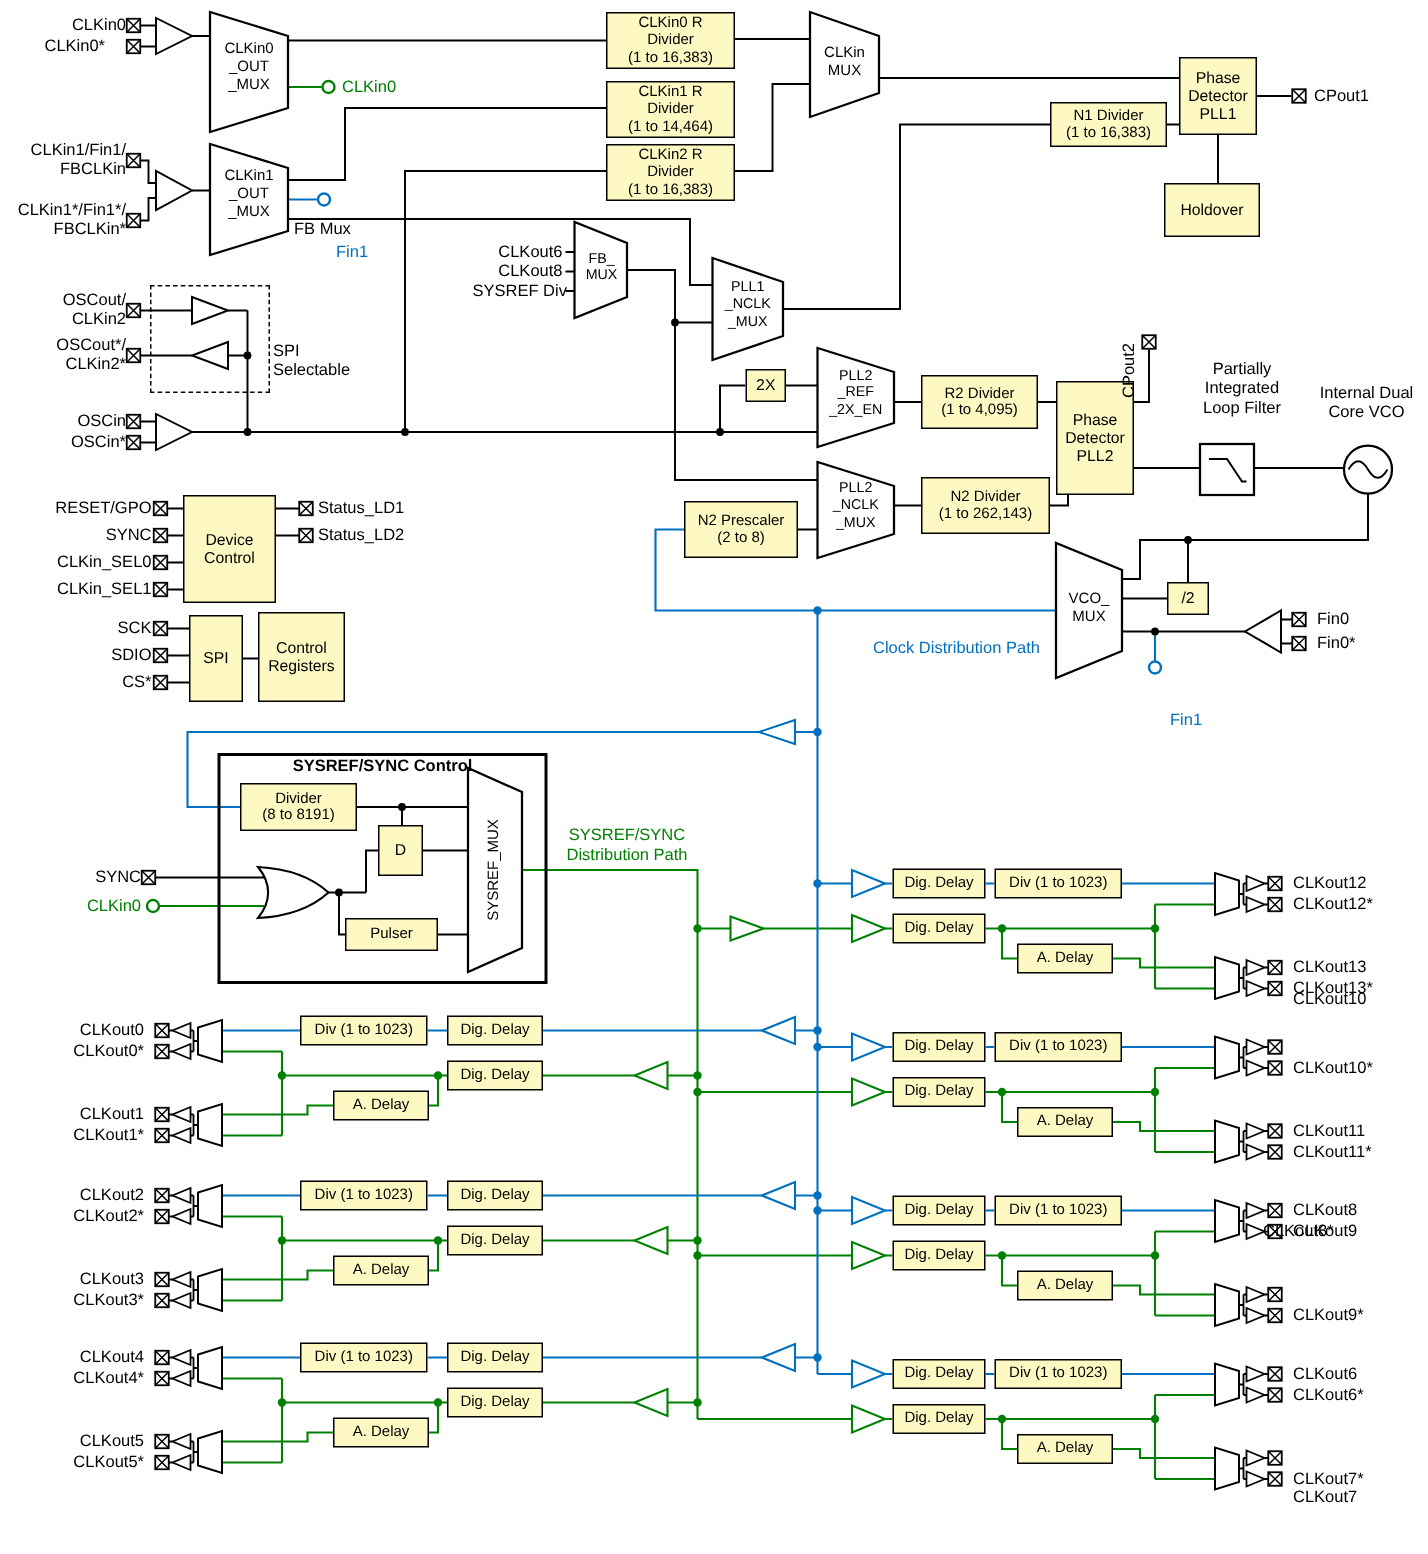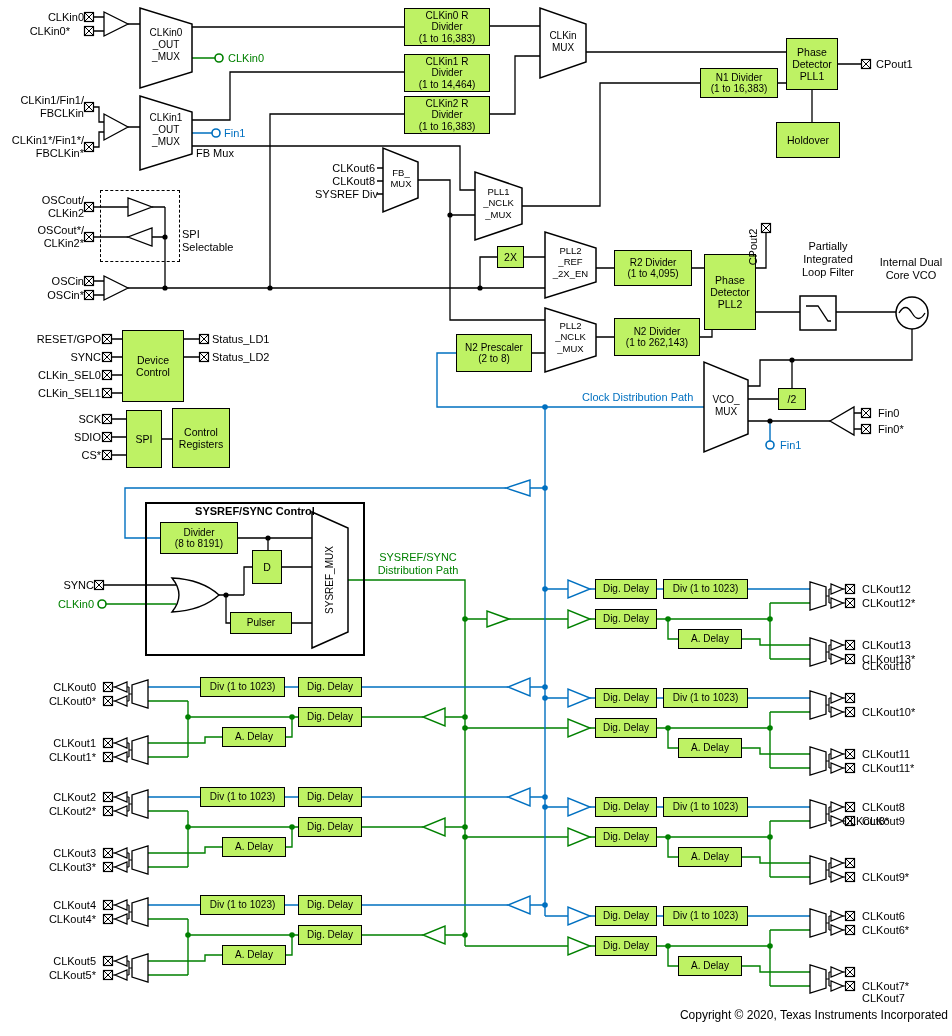--- a/index.html
+++ b/index.html
@@ -4,23 +4,23 @@
 <style>
   html,body{margin:0;padding:0;background:#fff;}
   #stage{position:relative;width:952px;height:1036px;background:#fff;overflow:hidden;
          font-family:"Liberation Sans",sans-serif;color:#000;}
   #wires{position:absolute;left:0;top:0;z-index:1;}
   .t{position:absolute;z-index:3;font-size:11px;line-height:13px;white-space:nowrap;}
   .pre{white-space:pre-line;}
   .r{text-align:right;}
   .c{text-align:center;}
   .g{color:#008000;}
-  .bl{color:#0070C0;}
+  .bl{color:#0070C0;margin-top:35px;}
   .bold{font-weight:bold;}
-  .blk{position:absolute;z-index:2;box-sizing:border-box;border:1.5px solid #000;background:#bef264;
+  .blk{position:absolute;z-index:2;box-sizing:border-box;border:1.5px solid #000;background:#fef9c3;
        display:flex;align-items:center;justify-content:center;text-align:center;
        white-space:pre-line;font-size:10.5px;line-height:1.15;}
   .s{font-size:10px;}
   .mx{position:absolute;z-index:3;font-size:10px;line-height:1.2;text-align:center;white-space:pre-line;}
   .rot{transform:rotate(-90deg);transform-origin:center;}
   .dashed{position:absolute;z-index:2;box-sizing:border-box;border:1.3px dashed #000;background:transparent;}
   .outer{position:absolute;z-index:2;box-sizing:border-box;border:2px solid #000;background:transparent;}
   .foot{position:absolute;z-index:3;font-size:12px;text-align:right;}
 </style>
 </head>
@@ -395,15 +395,14 @@
 <div class="t r" style="left:26px;top:751px;width:70px">CLKout1*</div>
 <div class="t r" style="left:26px;top:791px;width:70px">CLKout2</div>
 <div class="t r" style="left:26px;top:805px;width:70px">CLKout2*</div>
 <div class="t r" style="left:26px;top:847px;width:70px">CLKout3</div>
 <div class="t r" style="left:26px;top:861px;width:70px">CLKout3*</div>
 <div class="t r" style="left:26px;top:899px;width:70px">CLKout4</div>
 <div class="t r" style="left:26px;top:913px;width:70px">CLKout4*</div>
 <div class="t r" style="left:26px;top:955px;width:70px">CLKout5</div>
 <div class="t r" style="left:26px;top:969px;width:70px">CLKout5*</div>
 
-<div class="foot" style="left:560px;top:1008px;width:388px">Copyright © 2020, Texas Instruments Incorporated</div>
 
 </div>
 
 </body></html>

